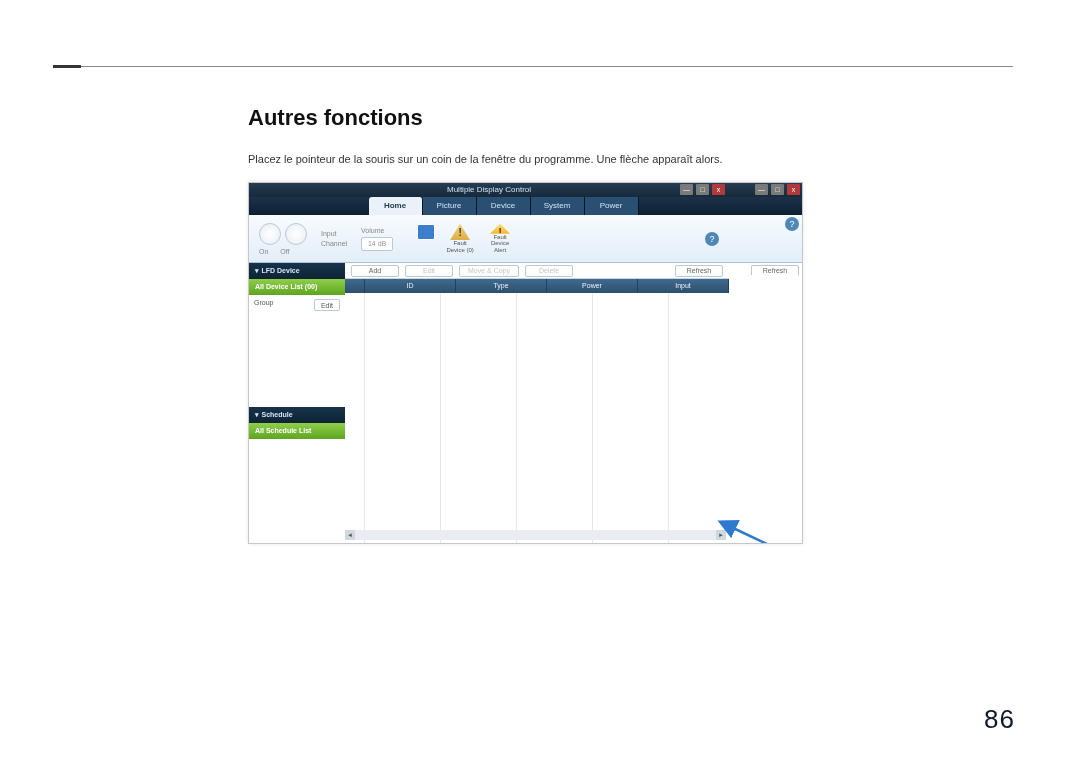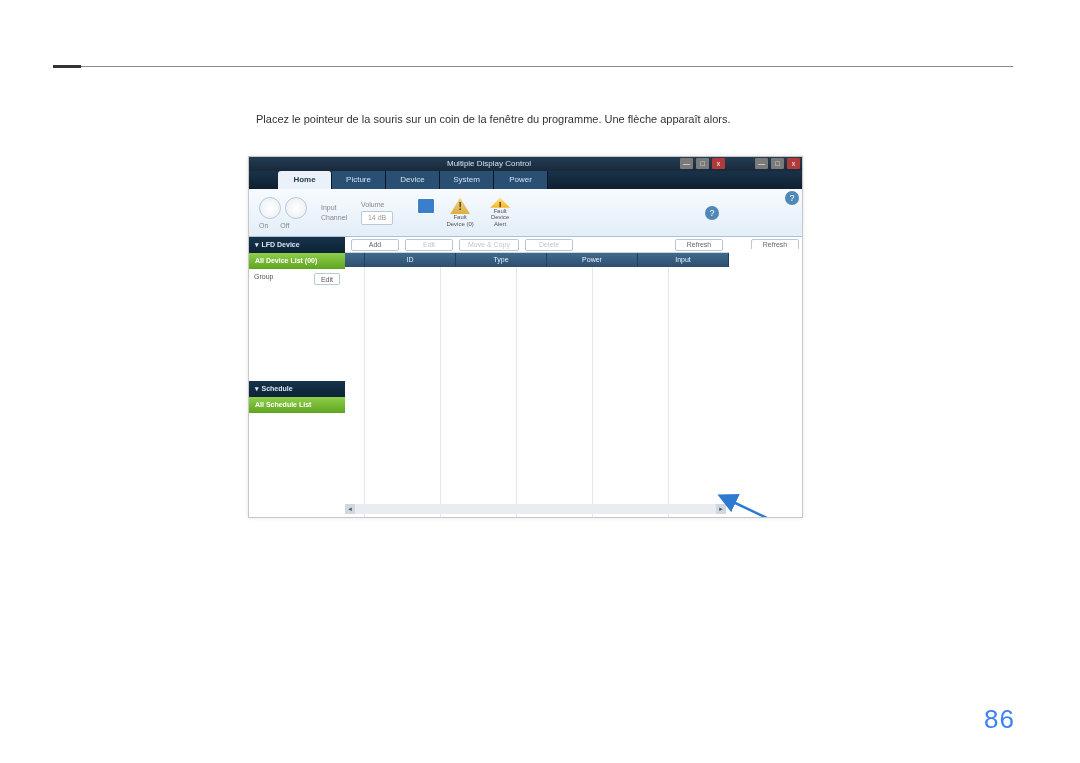--- a/index.html
+++ b/index.html
@@ -1,31 +1,31 @@
 <!DOCTYPE html>
 <html><head>
 <meta charset="utf-8">
 <style>
   * { box-sizing: border-box; }
   html, body { margin:0; padding:0; width:1080px; height:763px; background:#fff; font-family:Arial,Helvetica,sans-serif; color:#222; }
   .page { position:relative; width:1080px; height:763px; }
   .top-rule { position:absolute; left:53px; top:66px; width:960px; height:0; border-top:1px solid #888; }
   .top-rule-accent { position:absolute; left:53px; top:65px; width:28px; height:3px; background:#333; }
-  .page-number { position:absolute; right:65px; bottom:28px; font-size:26px; font-weight:300; color:#3b82f6; letter-spacing:1px; }
+  .page-number { position:absolute; right:65px; bottom:28px; font-size:26px; font-weight:300; color:#0f172a; letter-spacing:1px; }
   .content { position:absolute; left:248px; top:105px; width:770px; }
   h1.heading { font-size:22px; font-weight:700; margin:0 0 20px 0; color:#111; }
   h2.sub { font-size:14px; font-weight:700; color:#3a6a9a; background:#ffe17a; padding:4px 8px; display:inline-block; margin:0 0 10px 0; }
-  p.body { font-size:11px; color:#333; line-height:1.55; margin:6px 8px; }
-  .screenshot { margin-top:28px; width:555px; height:362px; background:#e9eaec; border:1px solid #c7c7c7; box-shadow:0 0 4px rgba(0,0,0,.1); position:relative; overflow:hidden; }
+  p.body { font-size:11px; color:#333; line-height:1.55; margin:6px 0; }
+  .screenshot { margin-top:14px; width:555px; height:362px; background:#e9eaec; border:1px solid #c7c7c7; box-shadow:0 0 4px rgba(0,0,0,.1); position:relative; overflow:hidden; }
   .win-main { position:absolute; left:0; top:0; width:480px; height:360px; background:#0e2436; border-radius:3px 3px 0 0; }
   .titlebar { height:14px; background:linear-gradient(#253c52,#17293b); color:#cfe2f3; font-size:8px; text-align:center; line-height:14px; position:relative; }
   .titlebar .winctl { position:absolute; right:4px; top:1px; display:flex; gap:3px; }
   .winctl span { display:inline-block; width:13px; height:11px; background:#7a7a7a; border-radius:1px; font-size:7px; color:#fff; text-align:center; line-height:11px; }
   .winctl .close { background:#b23a3a; }
-  .tabstrip { height:18px; background:linear-gradient(#1a3249,#0d2031); display:flex; padding-left:29px; }
+  .tabstrip { height:18px; background:linear-gradient(#1a3249,#0d2031); display:flex; padding-left:29px;justify-content:center; }
   .tab { width:54px; height:18px; font-size:8px; color:#cfe2f3; text-align:center; line-height:18px; background:#1e3a53; border-right:1px solid #0a1725; }
   .tab.active { background:#eaf1f8; color:#1e3a53; font-weight:700; border-radius:3px 3px 0 0; }
   .tab.alt { background:#295072; }
   .ribbon { height:48px; background:linear-gradient(#f7fbff,#e3eef8); display:flex; align-items:center; padding:0 10px; gap:14px; border-bottom:1px solid #aac2d8; }
   .ribbon-group { display:flex; flex-direction:column; gap:3px; }
   .ribbon-label { font-size:7px; color:#888; }
   .ribbon-btn { width:32px; height:14px; background:#fff; border:1px solid #b8c9d8; border-radius:2px; font-size:7px; color:#999; text-align:center; line-height:12px; }
   .ribbon-power { display:flex; gap:4px; }
   .pbtn { width:22px; height:22px; border-radius:50%; border:1px solid #b8c9d8; background:radial-gradient(#fff,#e8edf2); }
   .alert-icons { display:flex; gap:10px; }
@@ -76,20 +76,21 @@
   .arrow-svg { position:absolute; left:468px; top:336px; width:100px; height:48px; pointer-events:none; }
 </style>
 </head>
 <body>
 
 <div class="page">
   <div class="top-rule"></div>
   <div class="top-rule-accent"></div>
 
   <div class="content">
+    <h1 class="heading">Autres fonctions</h1>
     <p class="body">Placez le pointeur de la souris sur un coin de la fenêtre du programme. Une flèche apparaît alors.</p>
 
     <div class="screenshot">
 
       <div class="win-main">
         <div class="titlebar">
           <span>Multiple Display Control</span>
           <div class="winctl">
             <span>—</span>
             <span>□</span>

